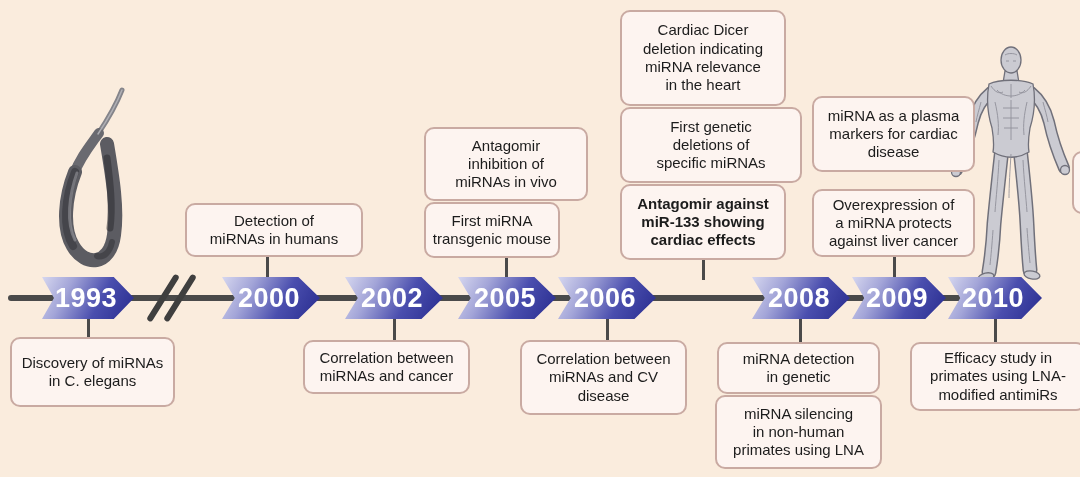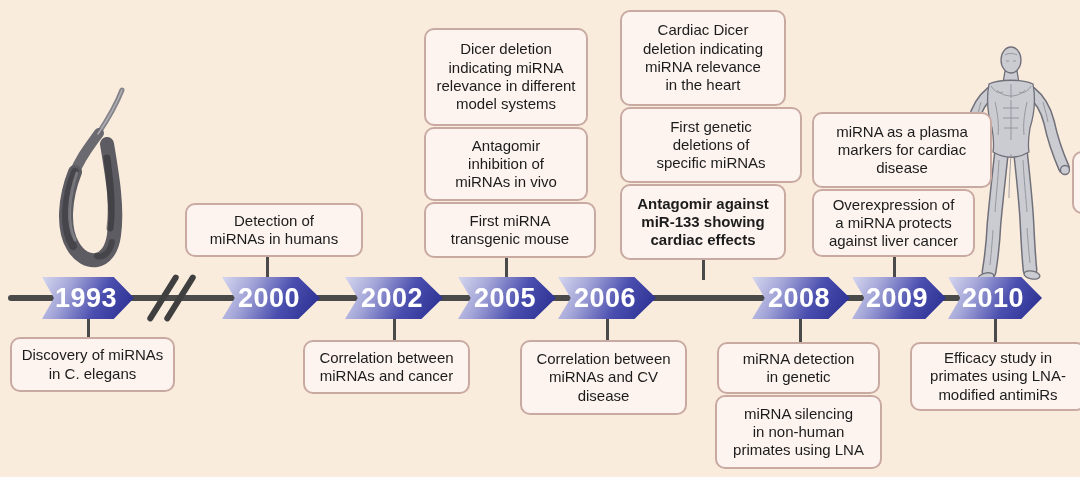--- a/index.html
+++ b/index.html
@@ -129,49 +129,45 @@
   <div class="chevron" style="left:852px;width:94px;">
       <span>2009</span>
     </div>
   <div class="chevron" style="left:948px;width:94px;">
       <span>2010</span>
     </div>
 
   <div class="event-box" style="left:185px;top:203px;width:178px;height:54px;">Detection of
 miRNAs in humans</div>
 
-  <div class="event-box" style="left:424px;top:28px;width:164px;height:98px;">Dicer deletion
-indicating miRNA
-relevance in different
-model systems</div>
   <div class="event-box" style="left:424px;top:127px;width:164px;height:74px;">Antagomir
 inhibition of
 miRNAs in vivo</div>
-  <div class="event-box" style="left:424px;top:202px;width:172px;height:56px;">First miRNA
+  <div class="event-box" style="left:424px;top:202px;width:136px;height:56px;">First miRNA
 transgenic mouse</div>
 
   <div class="event-box" style="left:620px;top:10px;width:166px;height:96px;">Cardiac Dicer
 deletion indicating
 miRNA relevance
 in the heart</div>
   <div class="event-box" style="left:620px;top:107px;width:182px;height:76px;">First genetic
 deletions of
 specific miRNAs</div>
   <div class="event-box" style="left:620px;top:184px;width:166px;height:76px;font-weight:bold;">Antagomir against
 miR-133 showing
 cardiac effects</div>
 
-  <div class="event-box" style="left:812px;top:112px;width:180px;height:76px;">miRNA as a plasma
+  <div class="event-box" style="left:812px;top:96px;width:163px;height:76px;">miRNA as a plasma
 markers for cardiac
 disease</div>
   <div class="event-box" style="left:812px;top:189px;width:163px;height:68px;">Overexpression of
 a miRNA protects
 against liver cancer</div>
 
-  <div class="event-box" style="left:10px;top:337px;width:165px;height:55px;">Discovery of miRNAs
+  <div class="event-box" style="left:10px;top:337px;width:165px;height:70px;">Discovery of miRNAs
 in C. elegans</div>
   <div class="event-box" style="left:303px;top:340px;width:167px;height:54px;">Correlation between
 miRNAs and cancer</div>
   <div class="event-box" style="left:520px;top:340px;width:167px;height:75px;">Correlation between
 miRNAs and CV
 disease</div>
   <div class="event-box" style="left:717px;top:342px;width:163px;height:52px;">miRNA detection
 in genetic</div>
   <div class="event-box" style="left:715px;top:395px;width:167px;height:74px;">miRNA silencing
 in non-human

